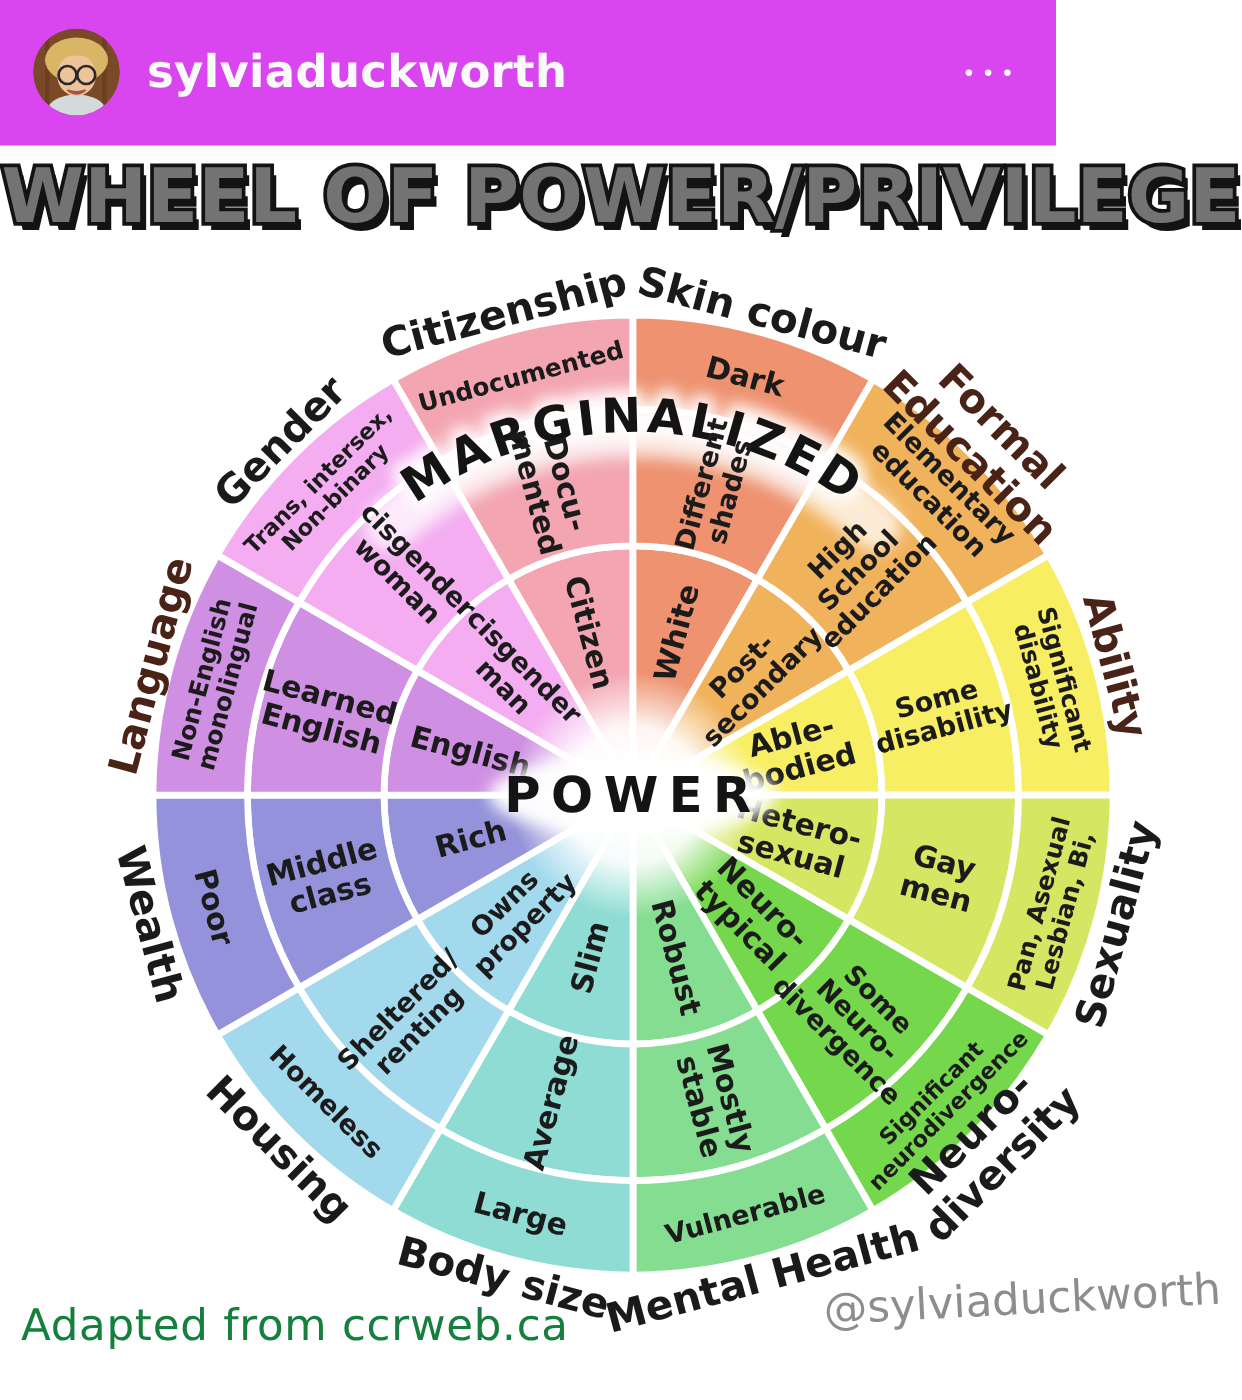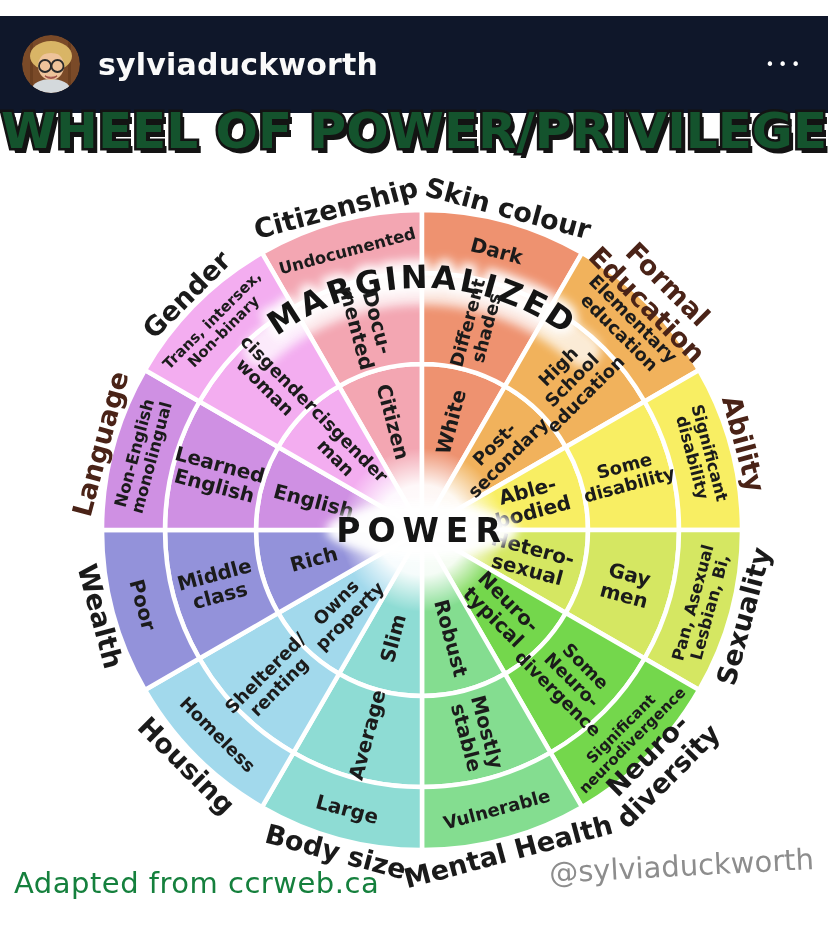--- a/index.html
+++ b/index.html
@@ -1,27 +1,27 @@
 <!DOCTYPE html>
 <html><head>
 <meta charset="utf-8">
 <style>
   html,body{margin:0;padding:0;background:#fff;}
   .page{position:relative;width:828px;height:933px;background:#ffffff;overflow:hidden;
         font-family:"DejaVu Sans","Liberation Sans",sans-serif;}
-  .header{position:absolute;top:0;left:0;width:828px;height:97px;background:#0f172a;
-          display:flex;align-items:center;margin-top:16px;}
+  .header{position:absolute;top:0;left:0;width:704px;height:97px;background:#d946ef;
+          display:flex;align-items:center;}
   .avatar{position:absolute;left:22px;top:19px;width:58px;height:58px;border-radius:50%;
           overflow:hidden;cursor:pointer;}
   .username{position:absolute;left:98px;top:0;height:97px;display:flex;align-items:center;
             color:#fafafa;font-size:30px;font-weight:600;letter-spacing:.2px;}
   .more-btn{position:absolute;right:24px;top:0;height:97px;display:flex;align-items:center;
             color:#ffffff;font-size:15px;letter-spacing:4px;cursor:pointer;}
   .title{position:absolute;top:102px;left:0;width:828px;text-align:center;
-         font-size:50px;font-weight:900;letter-spacing:0px;color:#14532d;
+         font-size:50px;font-weight:900;letter-spacing:0px;color:#737373;
          -webkit-text-stroke:5px #131313;paint-order:stroke fill;
          text-shadow:4px 5px 0 #131313;white-space:nowrap;}
   .wheel-svg{position:absolute;top:178px;left:0;}
   .credit{position:absolute;left:14px;top:866px;color:#15803d;font-size:29px;
           letter-spacing:.5px;}
   .handle{position:absolute;right:14px;top:849px;color:#8d8d8d;font-size:29px;
           transform:rotate(-3deg);}
 </style>
 </head>
 <body>

